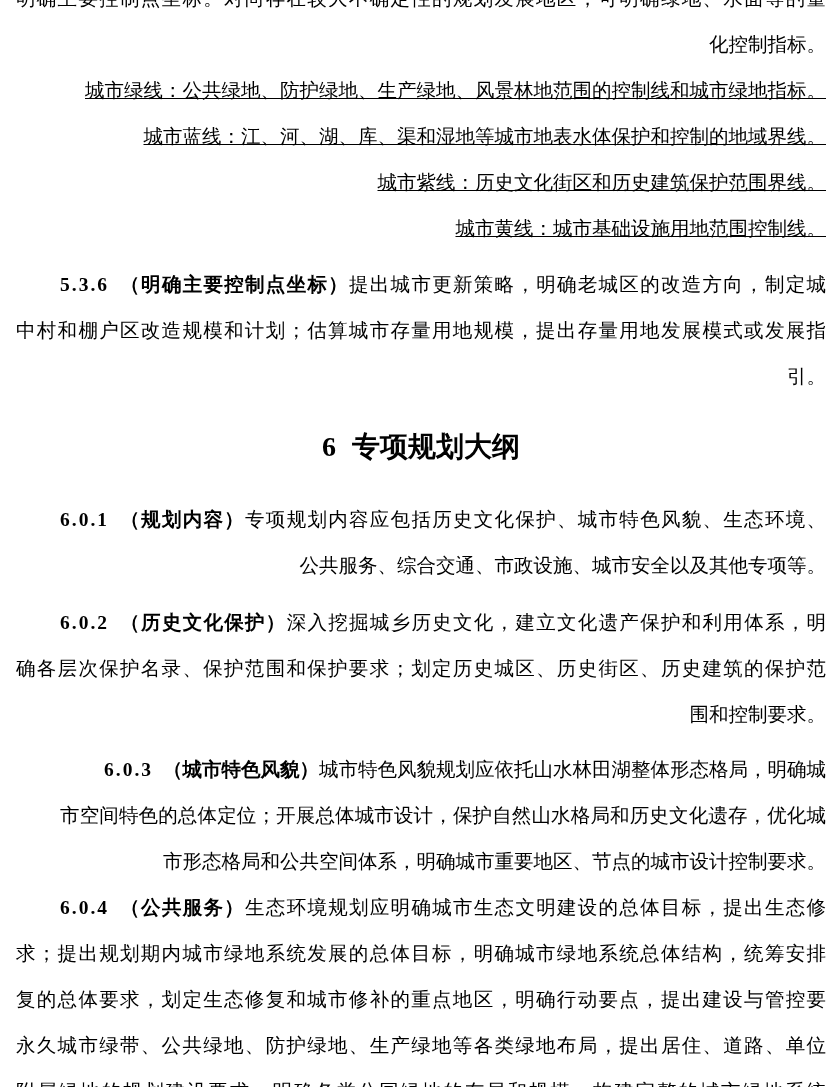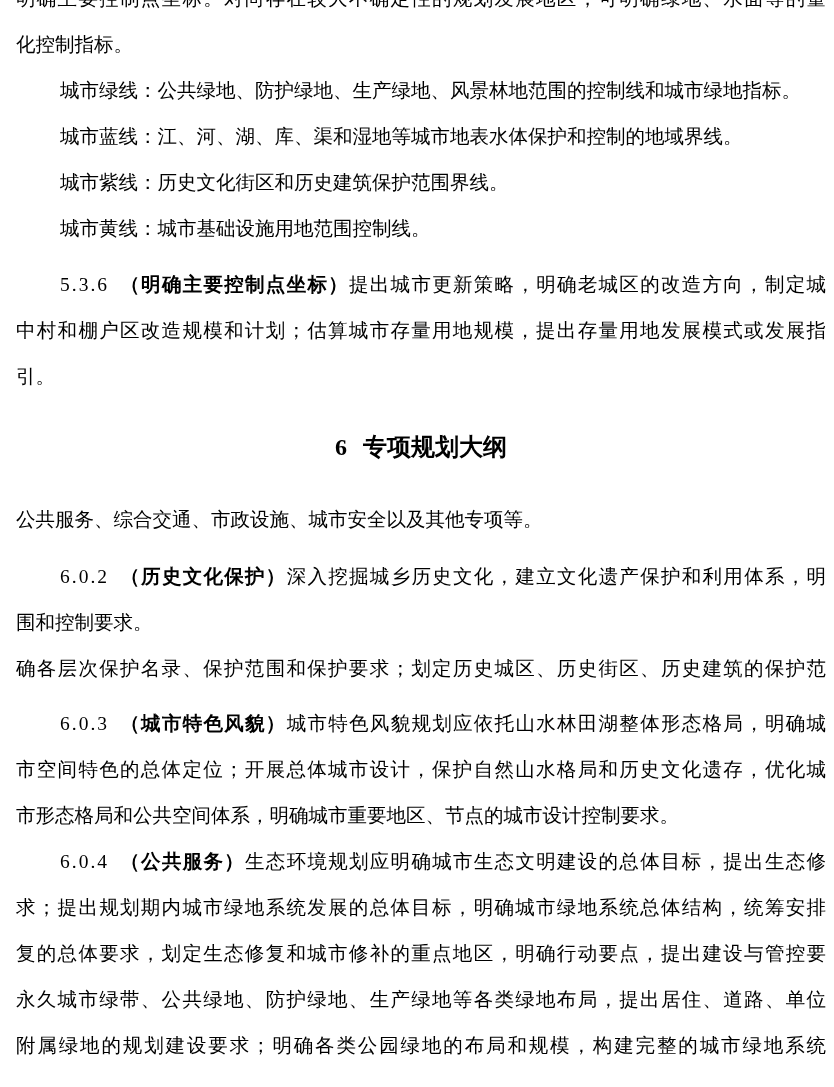--- a/index.html
+++ b/index.html
@@ -15,54 +15,55 @@
     color: #000000;
   }
   .page {
     padding: 0 8px 0 16px;
   }
   .line {
     display: block;
     font-size: 19.5px;
     line-height: 46px;
     white-space: normal;
+    text-align: right;
   }
   
   .fill {
     text-align: justify;
     text-align-last: justify;
   }
   .indent {
     text-indent: 44px;
   }
   .nowrap {
     white-space: nowrap;
   }
   .num {
-    font-weight: normal;
+    font-weight: bold;
     letter-spacing: 2px;
     margin-right: 10px;
   }
   .topic {
     font-weight: bold;
   }
   .block-cont   { margin-top: -24px; }
-  .block-defs   { margin-top: 0; }
+  .block-defs   { margin-top: 0; text-decoration: underline; }
   .block-c536   { margin-top: 10px; }
   .heading {
     margin-top: 24px;
     text-align: center;
     font-weight: bold;
-    font-size: 24px;
+    font-size: 28px;
     line-height: 46px;
   }
   .heading .hnum { margin-right: 16px; }
   .block-c601   { margin-top: 27px; }
   .block-c602   { margin-top: 11px; }
-  .block-c603   { margin-top: 9px; }
+  .block-c603   { margin-top: 9px; margin-left: 44px; }
   .block-c604   { margin-top: 0; }
 </style>
 </head>
 <body>
 
 <div class="page">
 
   <div class="block-cont">
     <span class="line fill">明确主要控制点坐标。对尚存在较大不确定性的规划发展地区，可明确绿地、水面等的量</span>
     <span class="line">化控制指标。</span>
@@ -81,29 +82,32 @@
     </span>
     <span class="line fill">中村和棚户区改造规模和计划；估算城市存量用地规模，提出存量用地发展模式或发展指</span>
     <span class="line">引。</span>
   </div>
 
   <div class="heading">
     <span class="hnum">6</span><span>专项规划大纲</span>
   </div>
 
   <div class="block-c601">
+    <span class="line fill indent">
+      <b class="num">6.0.1</b><b class="topic">（规划内容）</b><span>专项规划内容应包括历史文化保护、城市特色风貌、生态环境、</span>
+    </span>
     <span class="line">公共服务、综合交通、市政设施、城市安全以及其他专项等。</span>
   </div>
 
   <div class="block-c602">
     <span class="line fill indent">
       <b class="num">6.0.2</b><b class="topic">（历史文化保护）</b><span>深入挖掘城乡历史文化，建立文化遗产保护和利用体系，明</span>
     </span>
+    <span class="line fill">确各层次保护名录、保护范围和保护要求；划定历史城区、历史街区、历史建筑的保护范</span>
     <span class="line">围和控制要求。</span>
-    <span class="line fill">确各层次保护名录、保护范围和保护要求；划定历史城区、历史街区、历史建筑的保护范</span>
   </div>
 
   <div class="block-c603">
     <span class="line fill indent">
       <b class="num">6.0.3</b><b class="topic">（城市特色风貌）</b><span>城市特色风貌规划应依托山水林田湖整体形态格局，明确城</span>
     </span>
     <span class="line fill">市空间特色的总体定位；开展总体城市设计，保护自然山水格局和历史文化遗存，优化城</span>
     <span class="line">市形态格局和公共空间体系，明确城市重要地区、节点的城市设计控制要求。</span>
   </div>
 

